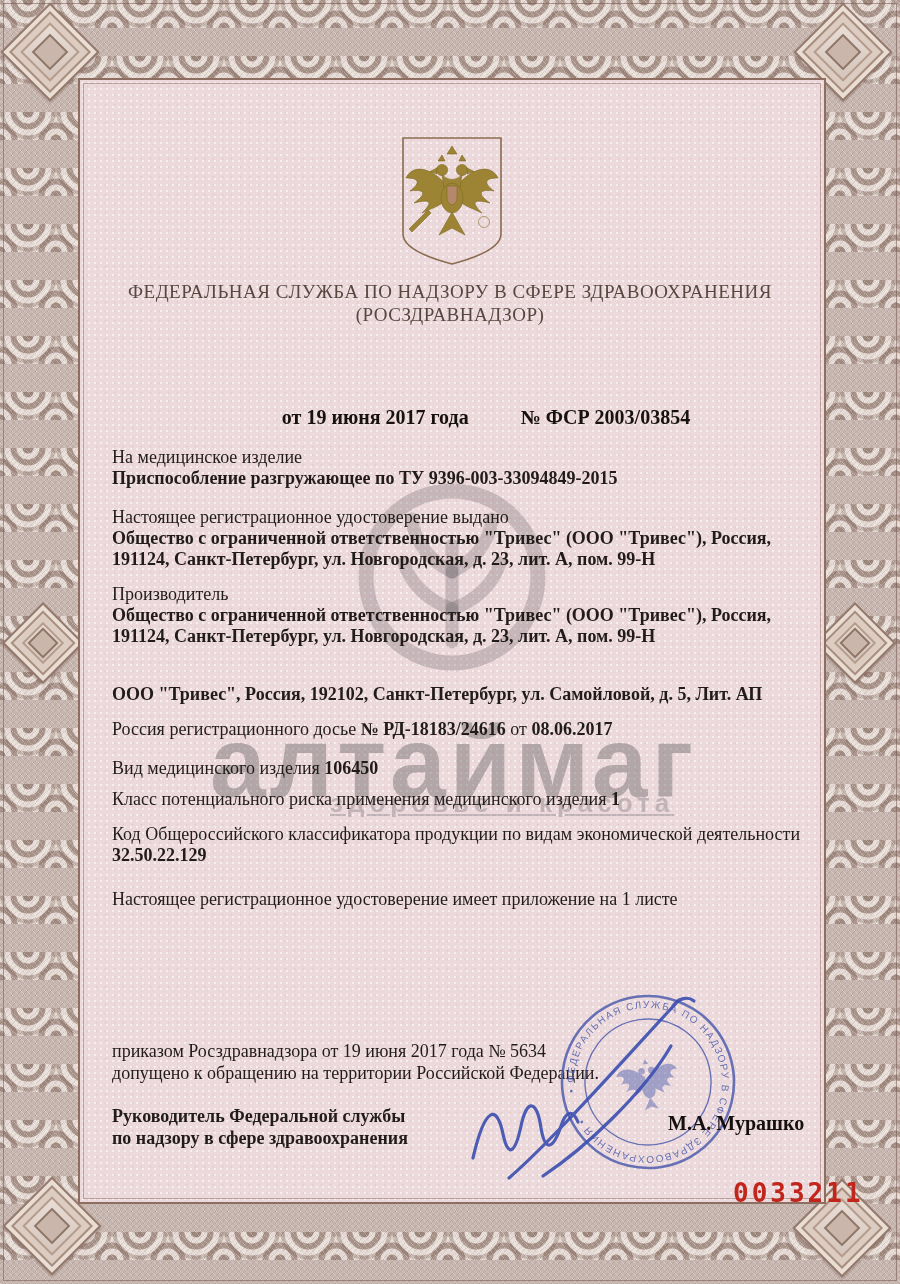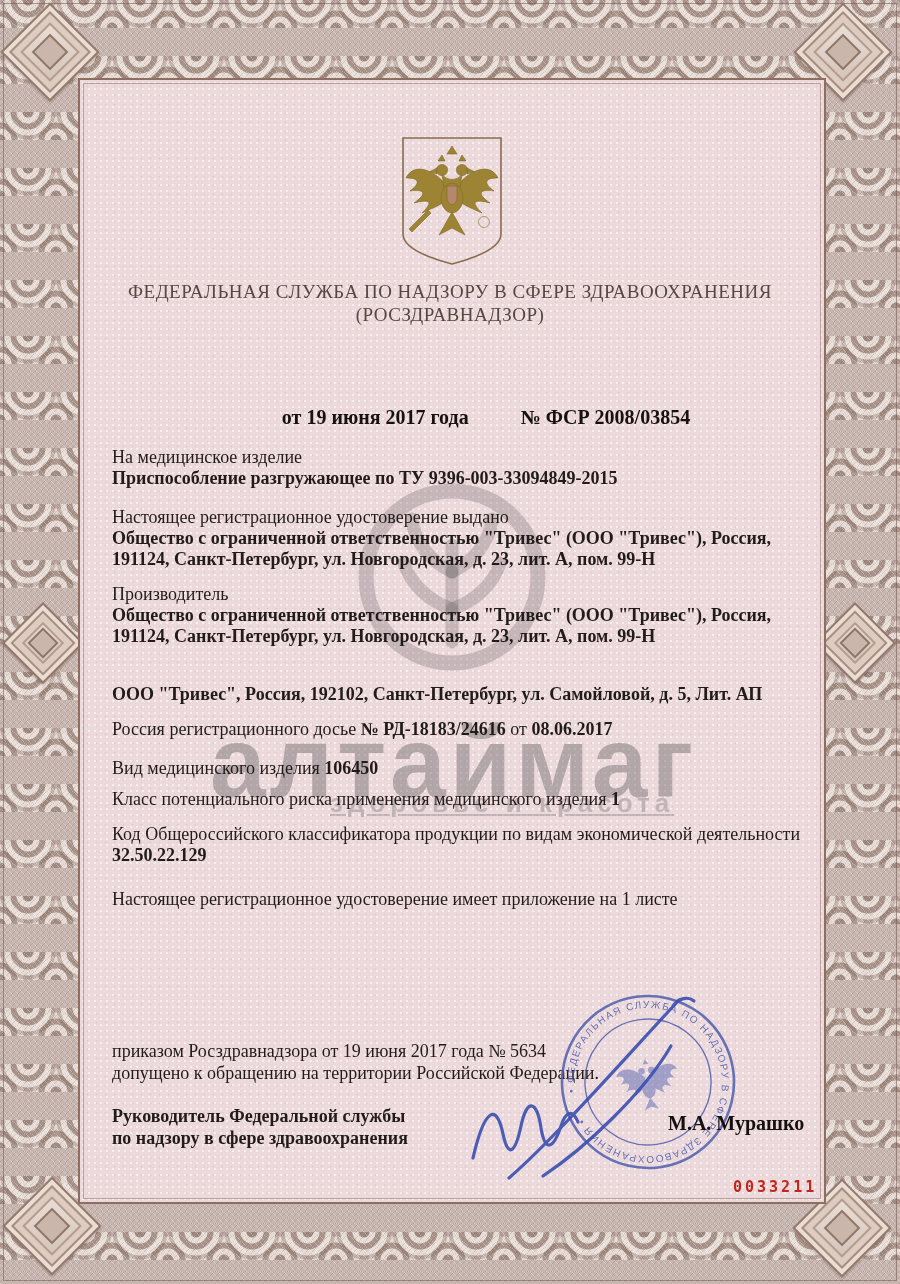--- a/index.html
+++ b/index.html
@@ -42,21 +42,21 @@
   .body-block p{margin:0;}
   .body-block b{font-weight:bold;}
   .mb18{margin-bottom:18px!important;} .mb14{margin-bottom:14px!important;}
   .mb16{margin-bottom:16px!important;}
   .mb10{margin-bottom:10px!important;} .mb23{margin-bottom:23px!important;}
   .footer-block{position:absolute;left:112px;top:1040px;width:560px;z-index:2;
     font-size:18px;line-height:22px;color:#211b19;}
   .signer{margin-top:21px;font-weight:bold;}
   .signer-name{position:absolute;left:668px;top:1112px;z-index:6;font-size:20px;font-weight:bold;color:#15100e;}
   .serial{position:absolute;left:733px;top:1178px;z-index:6;font-family:"DejaVu Sans Mono",monospace;
-    font-weight:bold;font-size:15px;letter-spacing:3px;color:#c2251c;}
+    font-weight:bold;font-size:26px;letter-spacing:3px;color:#c2251c;}
   
   .wm-brand{position:absolute;left:210px;top:683px;z-index:1;font-family:"Liberation Sans",sans-serif;
     font-weight:bold;font-size:100px;letter-spacing:4px;color:rgba(95,90,95,.40);margin-top:22px;}
   .wm-tag{position:absolute;left:330px;top:788px;z-index:1;font-family:"Liberation Sans",sans-serif;
     font-weight:bold;font-size:26px;letter-spacing:5px;color:rgba(150,140,148,.50);text-decoration:underline;}
   .wm-logo{position:absolute;left:352px;top:477px;z-index:1;}
   .coat{position:absolute;left:397px;top:134px;z-index:2;}
   .stamp{position:absolute;left:556px;top:990px;z-index:3;opacity:.82;transform:rotate(-8deg);}
   .signature{position:absolute;left:445px;top:988px;z-index:4;}
 </style>
@@ -111,21 +111,21 @@
   </svg>
 
   <div class="centered authority">
     <div>ФЕДЕРАЛЬНАЯ СЛУЖБА ПО НАДЗОРУ В СФЕРЕ ЗДРАВООХРАНЕНИЯ</div>
     <div>(РОСЗДРАВНАДЗОР)</div>
   </div>
 
 
   <div class="centered dateline">
     <span>от 19 июня 2017 года</span>
-    <span>№  ФСР 2008/03854</span>
+    <span>№  ФСР 2003/03854</span>
   </div>
 
   <div class="body-block">
     <p class="mb18">
       <span>На медицинское изделие</span><br>
       <b>Приспособление разгружающее по ТУ 9396-003-33094849-2015</b>
     </p>
     <p class="mb14">
       <span>Настоящее регистрационное удостоверение выдано</span><br>
       <b>Общество с ограниченной ответственностью "Тривес" (ООО "Тривес"), Россия, 191124, Санкт-Петербург, ул. Новгородская, д. 23, лит. А, пом. 99-Н</b>

